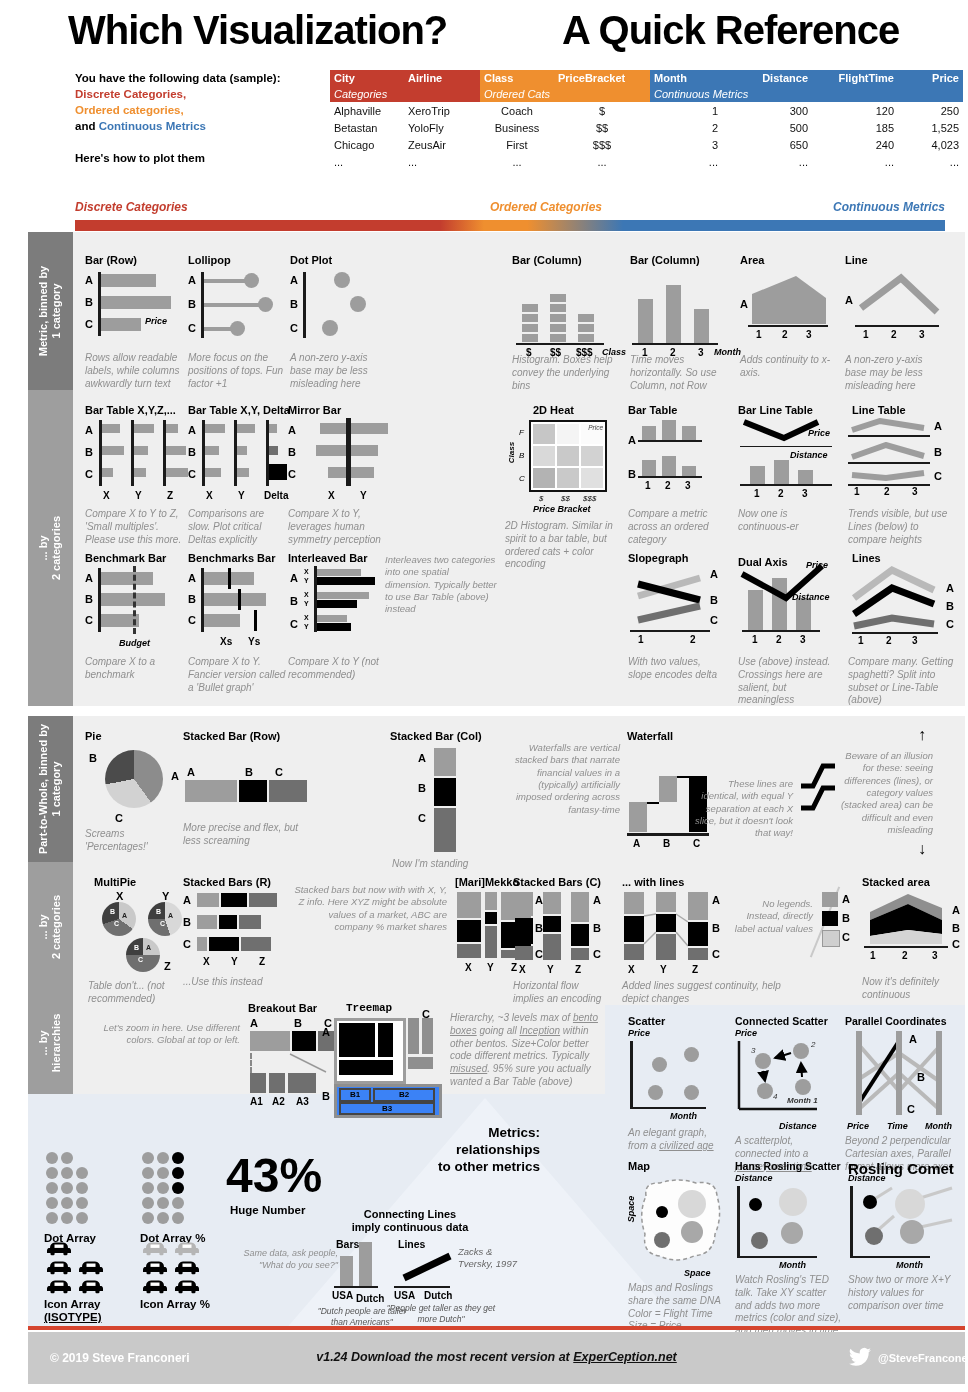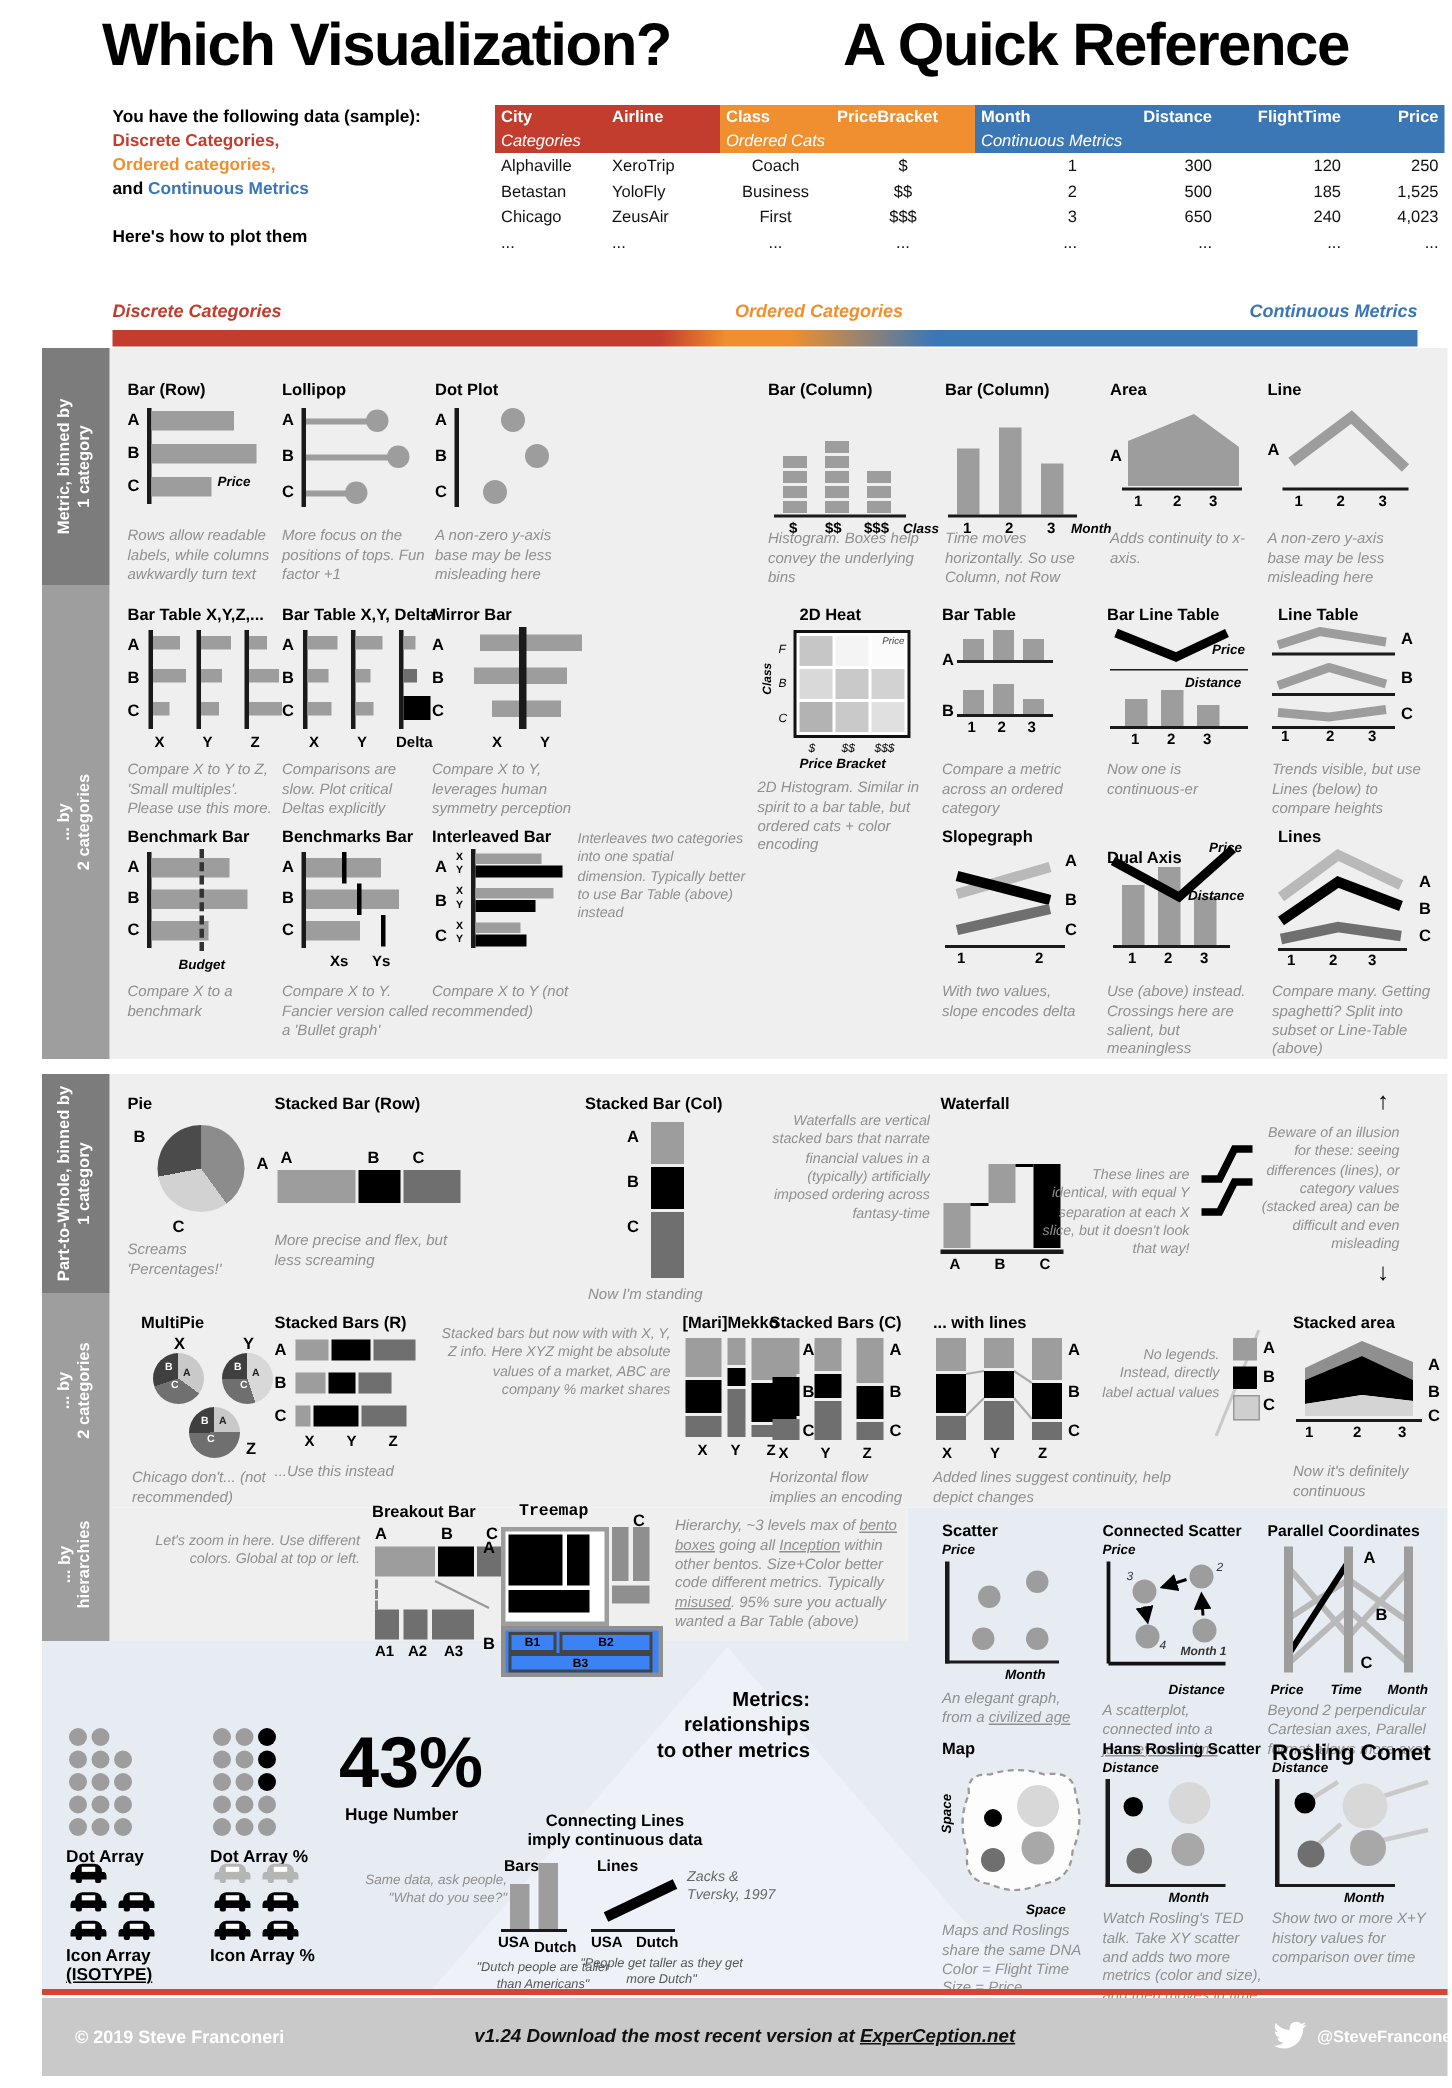--- a/index.html
+++ b/index.html
@@ -515,21 +515,21 @@
       <span class="lab" style="left:82px;top:28px;">B</span>
       <span class="lab" style="left:82px;top:48px;">C</span>
       <div class="hax" style="left:2px;top:64px;width:80px;"></div>
       <span class="slab" style="left:10px;top:68px;">1</span>
       <span class="slab" style="left:62px;top:68px;">2</span>
     </div>
     <div class="cap" style="left:0;top:104px;width:90px;">With two values, slope encodes delta</div>
   </div>
 
   <div class="abs" style="left:738px;top:552px;width:105px;">
-    <div class="ct" style="left:0;top:14px;">Dual Axis</div>
+    <div class="ct" style="left:0;top:4px;">Dual Axis</div>
     <div class="abs" style="left:0;top:14px;width:105px;height:90px;">
       <div class="bar gb" style="left:10px;top:24px;width:15px;height:40px;"></div>
       <div class="bar gb" style="left:34px;top:12px;width:15px;height:52px;"></div>
       <div class="bar gb" style="left:58px;top:32px;width:15px;height:32px;"></div>
       <svg class="abs" style="left:0;top:-4px;" width="95" height="40">
           <polyline points="4,12 48,36 84,4" fill="none" stroke="#000" stroke-width="6"></polyline>
         </svg>
       <span class="ilab" style="left:68px;top:-6px;">Price</span>
       <span class="ilab" style="left:54px;top:26px;">Distance</span>
       <div class="hax" style="left:4px;top:64px;width:78px;"></div>
@@ -625,21 +625,21 @@
     <span class="abs b" style="left:26px;top:44px;font-size:7px;color:#fff;">C</span>
     <div class="pie" style="left:60px;top:26px;width:34px;height:34px;background:conic-gradient(#d8d8d8 0 45%,#6f6f6f 0 75%,#3f3f3f 0);"></div>
     <span class="abs b" style="left:68px;top:32px;font-size:7px;color:#fff;">B</span>
     <span class="abs b" style="left:80px;top:36px;font-size:7px;color:#222;">A</span>
     <span class="abs b" style="left:72px;top:44px;font-size:7px;color:#fff;">C</span>
     <div class="pie" style="left:38px;top:62px;width:34px;height:34px;background:conic-gradient(#c9c9c9 0 25%,#6f6f6f 0 75%,#3f3f3f 0);"></div>
     <span class="abs b" style="left:46px;top:68px;font-size:7px;color:#fff;">B</span>
     <span class="abs b" style="left:58px;top:68px;font-size:7px;color:#222;">A</span>
     <span class="abs b" style="left:50px;top:80px;font-size:7px;color:#fff;">C</span>
     <span class="lab" style="left:76px;top:84px;">Z</span>
-    <div class="cap" style="left:0;top:104px;width:110px;">Chicago don't... (not recommended)</div>
+    <div class="cap" style="left:0;top:104px;width:110px;">Table don't... (not recommended)</div>
   </div>
 
   <div class="abs" style="left:183px;top:876px;width:120px;">
     <div class="ct" style="left:0;top:0;">Stacked Bars (R)</div>
     <span class="lab" style="left:0;top:18px;">A</span>
     <div class="abs" style="left:14px;top:17px;font-size:0;white-space:nowrap;"><span class="seg gb" style="width:22px;height:14px;"></span><span class="seg bb" style="width:26px;height:14px;margin-left:2px;"></span><span class="seg db" style="width:28px;height:14px;margin-left:2px;"></span></div>
     <span class="lab" style="left:0;top:40px;">B</span>
     <div class="abs" style="left:14px;top:39px;font-size:0;white-space:nowrap;"><span class="seg gb" style="width:20px;height:14px;"></span><span class="seg bb" style="width:18px;height:14px;margin-left:2px;"></span><span class="seg db" style="width:22px;height:14px;margin-left:2px;"></span></div>
     <span class="lab" style="left:0;top:62px;">C</span>
     <div class="abs" style="left:14px;top:61px;font-size:0;white-space:nowrap;"><span class="seg gb" style="width:10px;height:14px;"></span><span class="seg bb" style="width:30px;height:14px;margin-left:2px;"></span><span class="seg db" style="width:30px;height:14px;margin-left:2px;"></span></div>

